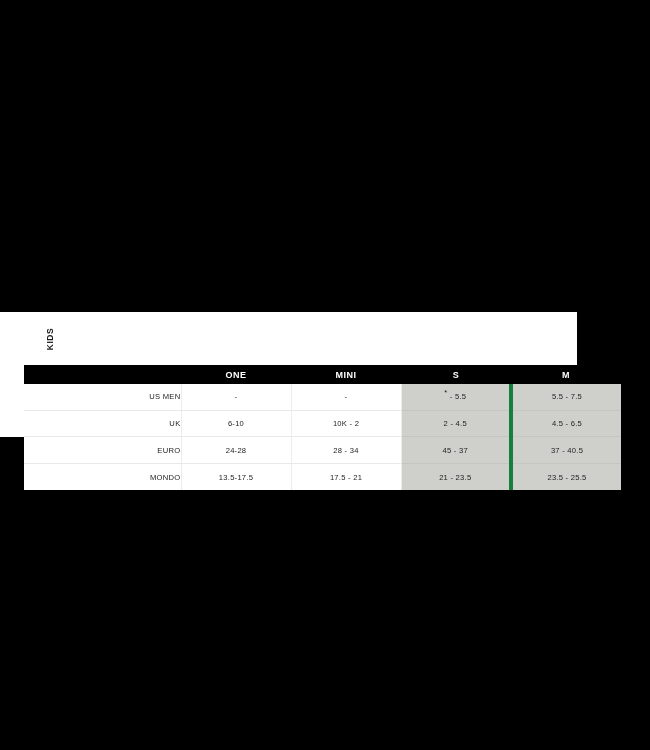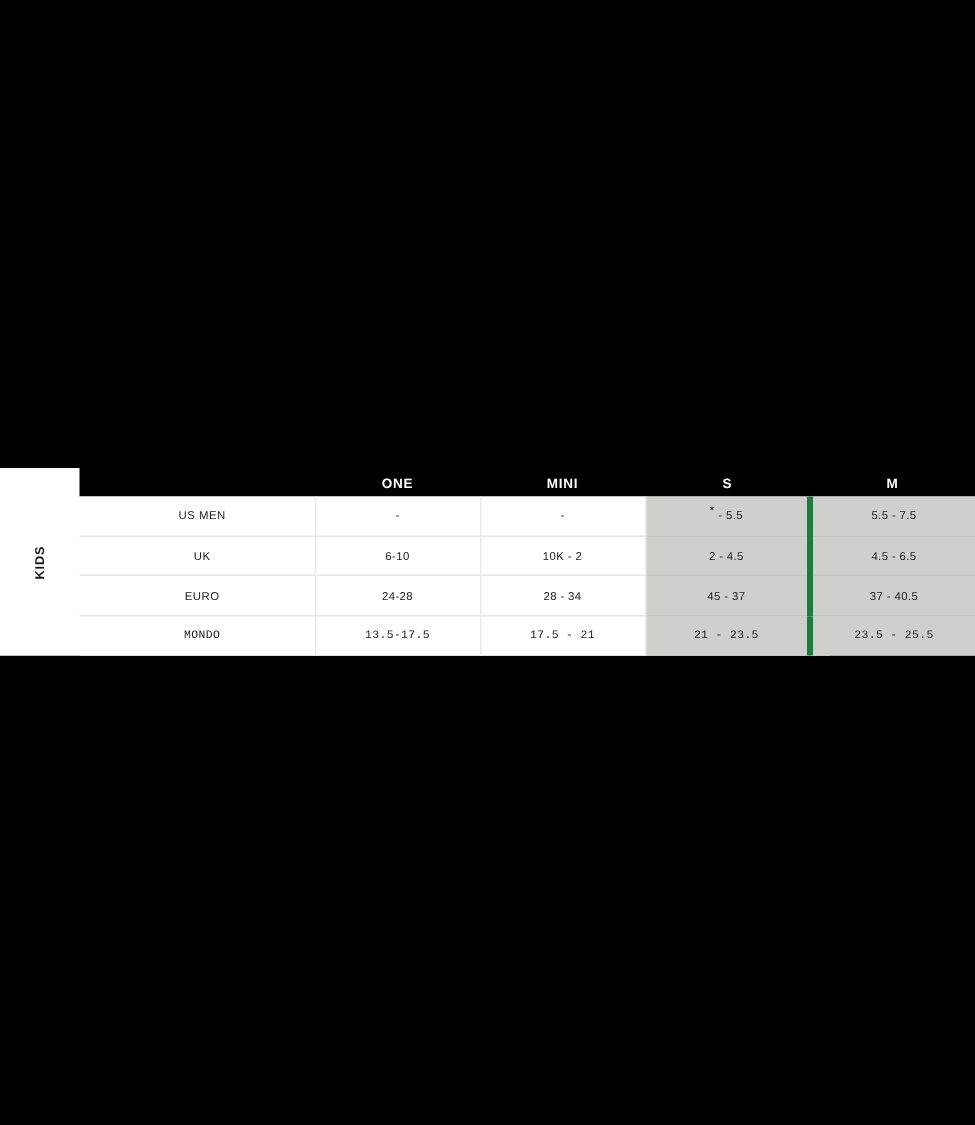--- a/index.html
+++ b/index.html
@@ -18,21 +18,22 @@
 
   
   #chart-band {
     position: absolute;
     left: 0;
     top: 312px;
     width: 553px;
     height: 125px;
     background: #ffffff;
     display: flex;
-    flex-direction: row;
+    flex-direction: column;
+    padding-left: 24px;
   }
 
   
   #category-rail {
     width: 53px;
     height: 125px;
     background: #ffffff;
     display: flex;
     align-items: center;
     justify-content: center;
@@ -86,24 +87,23 @@
     color: #1c1c1c;
     letter-spacing: 0.25px;
     border-bottom: 1px solid #e8e8e6;
     border-right: 1px solid #ececeb;
     background: #ffffff;
     text-align: center;
     vertical-align: middle;
   }
   #size-table tbody tr:last-child td {
     border-bottom: none;
-    font-family: Liberation Mono, monospace;
   }
   #size-table tbody td.rowlabel {
-    text-align: center;
+    text-align: right;
     padding-left: 7px;
     letter-spacing: 0.3px;
   }
   
   #size-table tbody td.shaded {
     background: #cfd0cb;
     border-right: 4px solid #15803d;
     border-bottom: 1px solid #c5c6c1;
   }
   #size-table tbody td.shaded-last {

